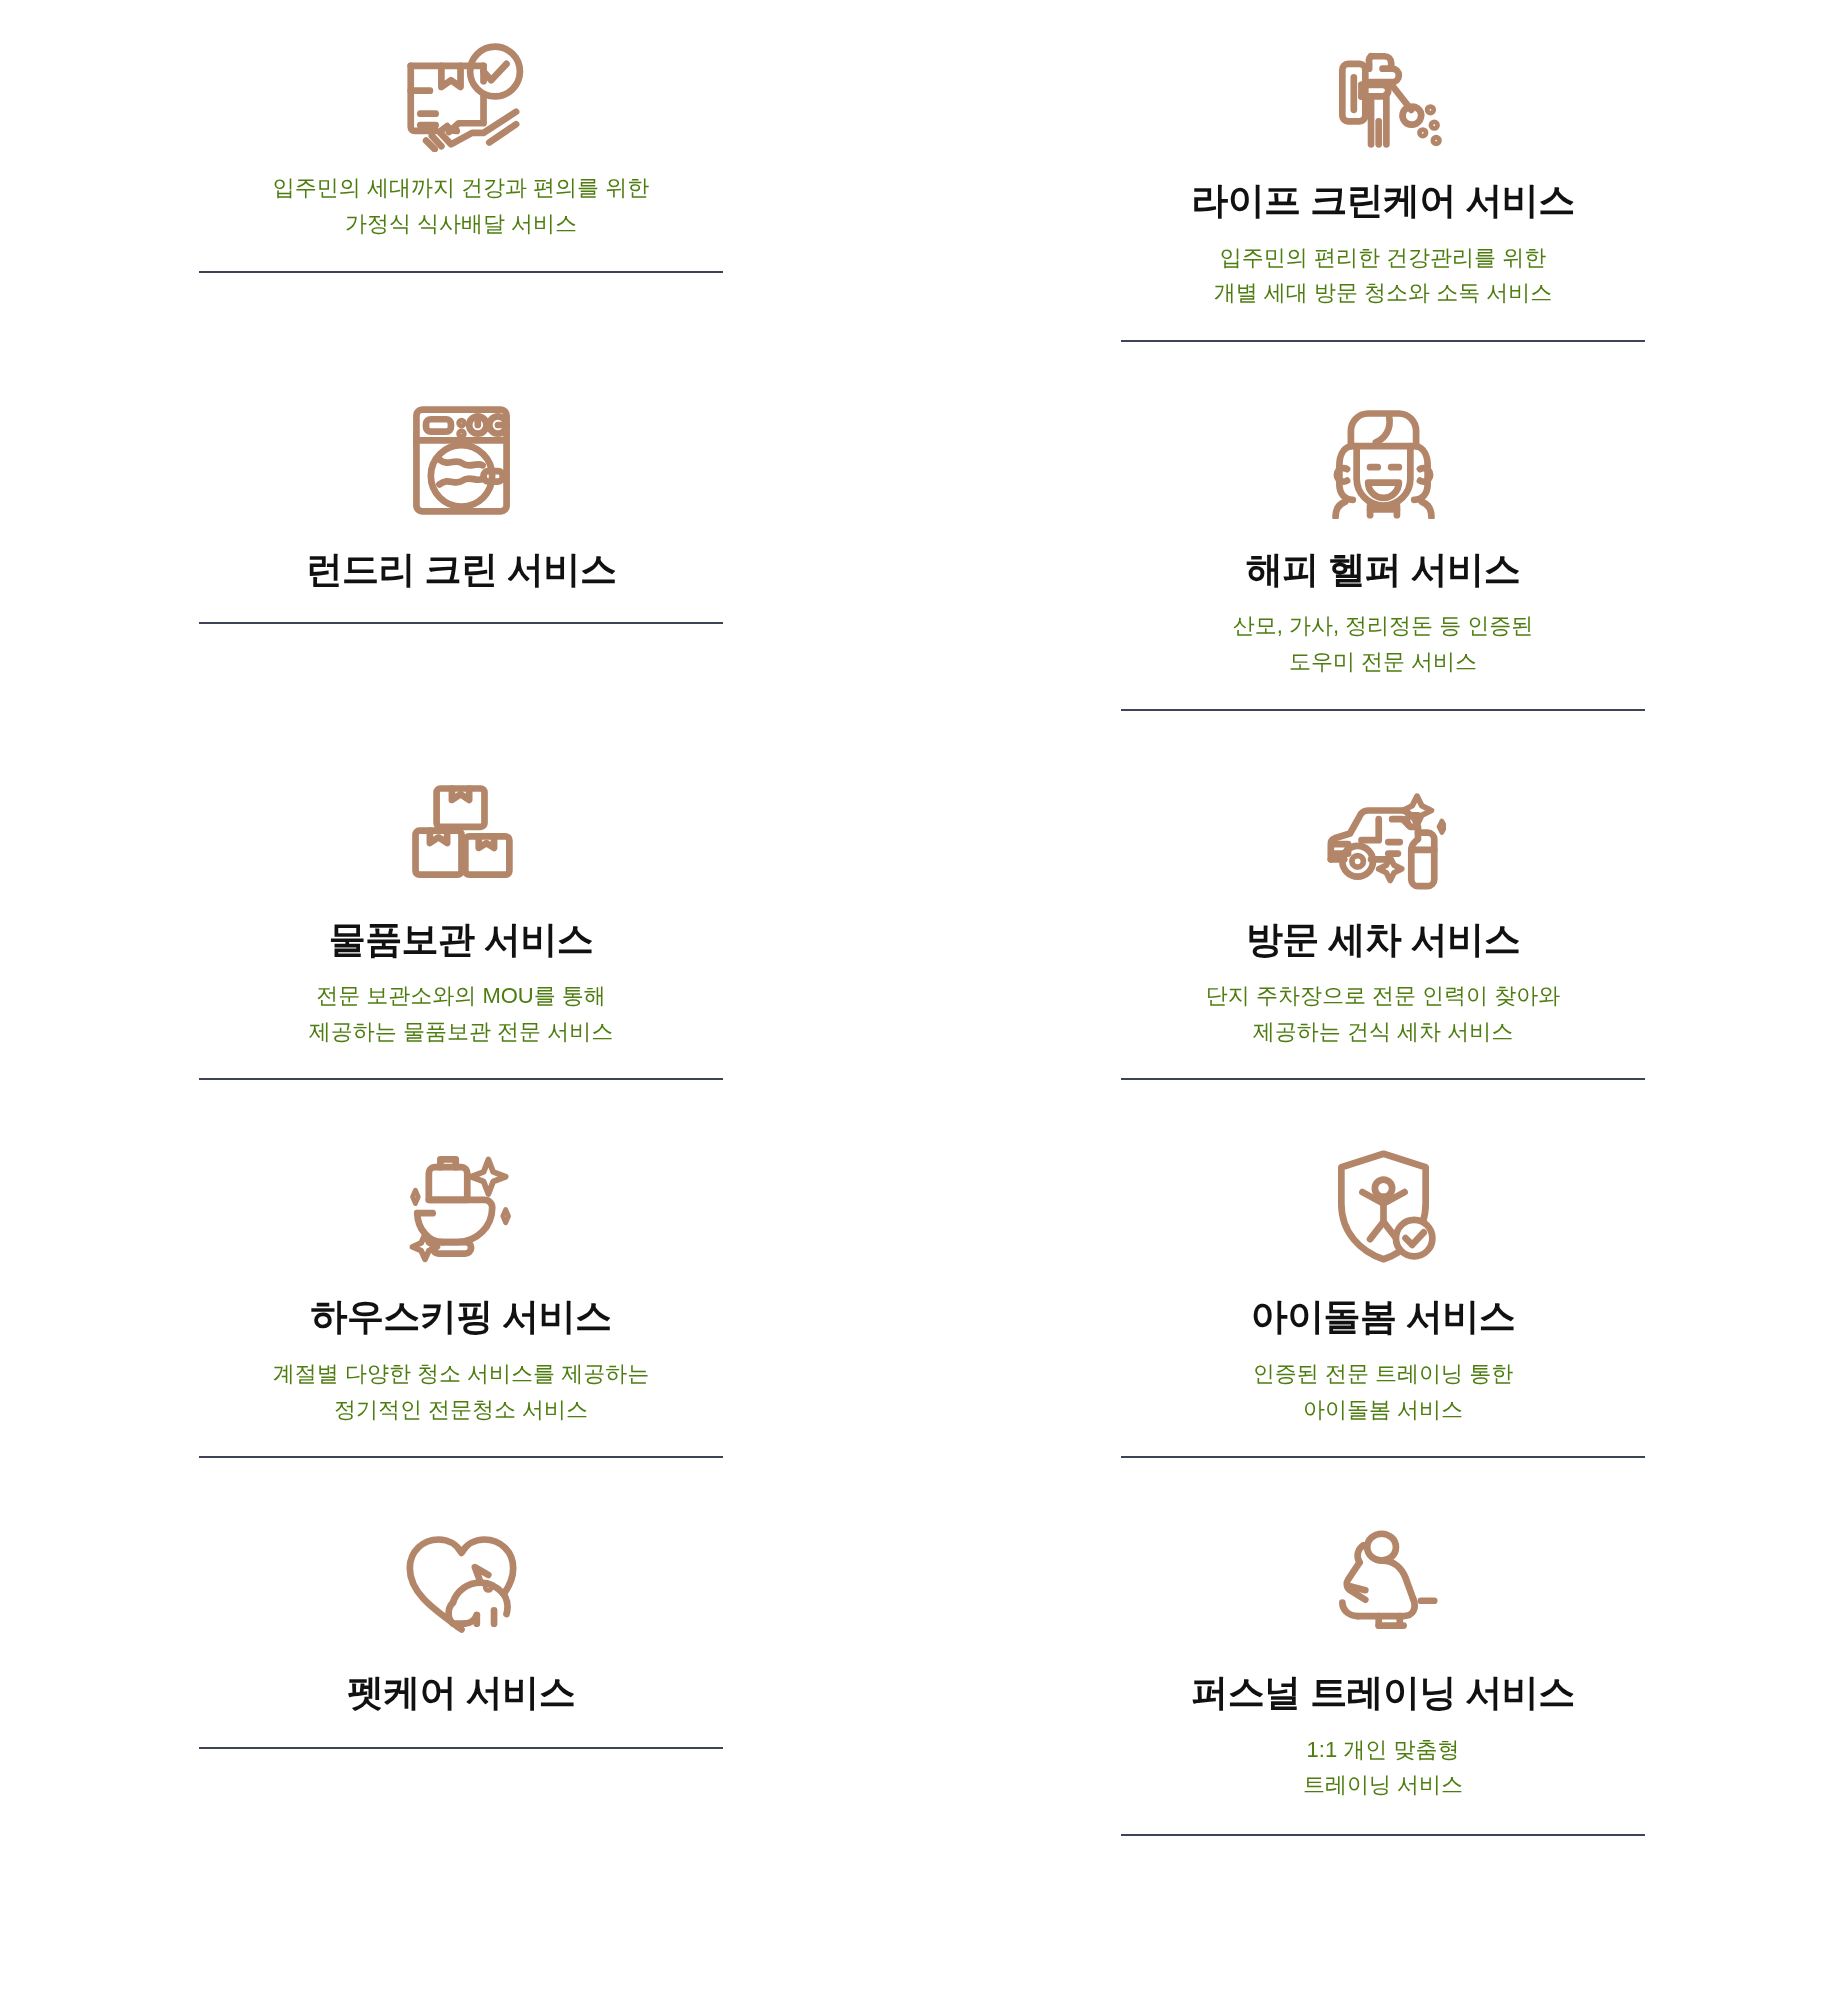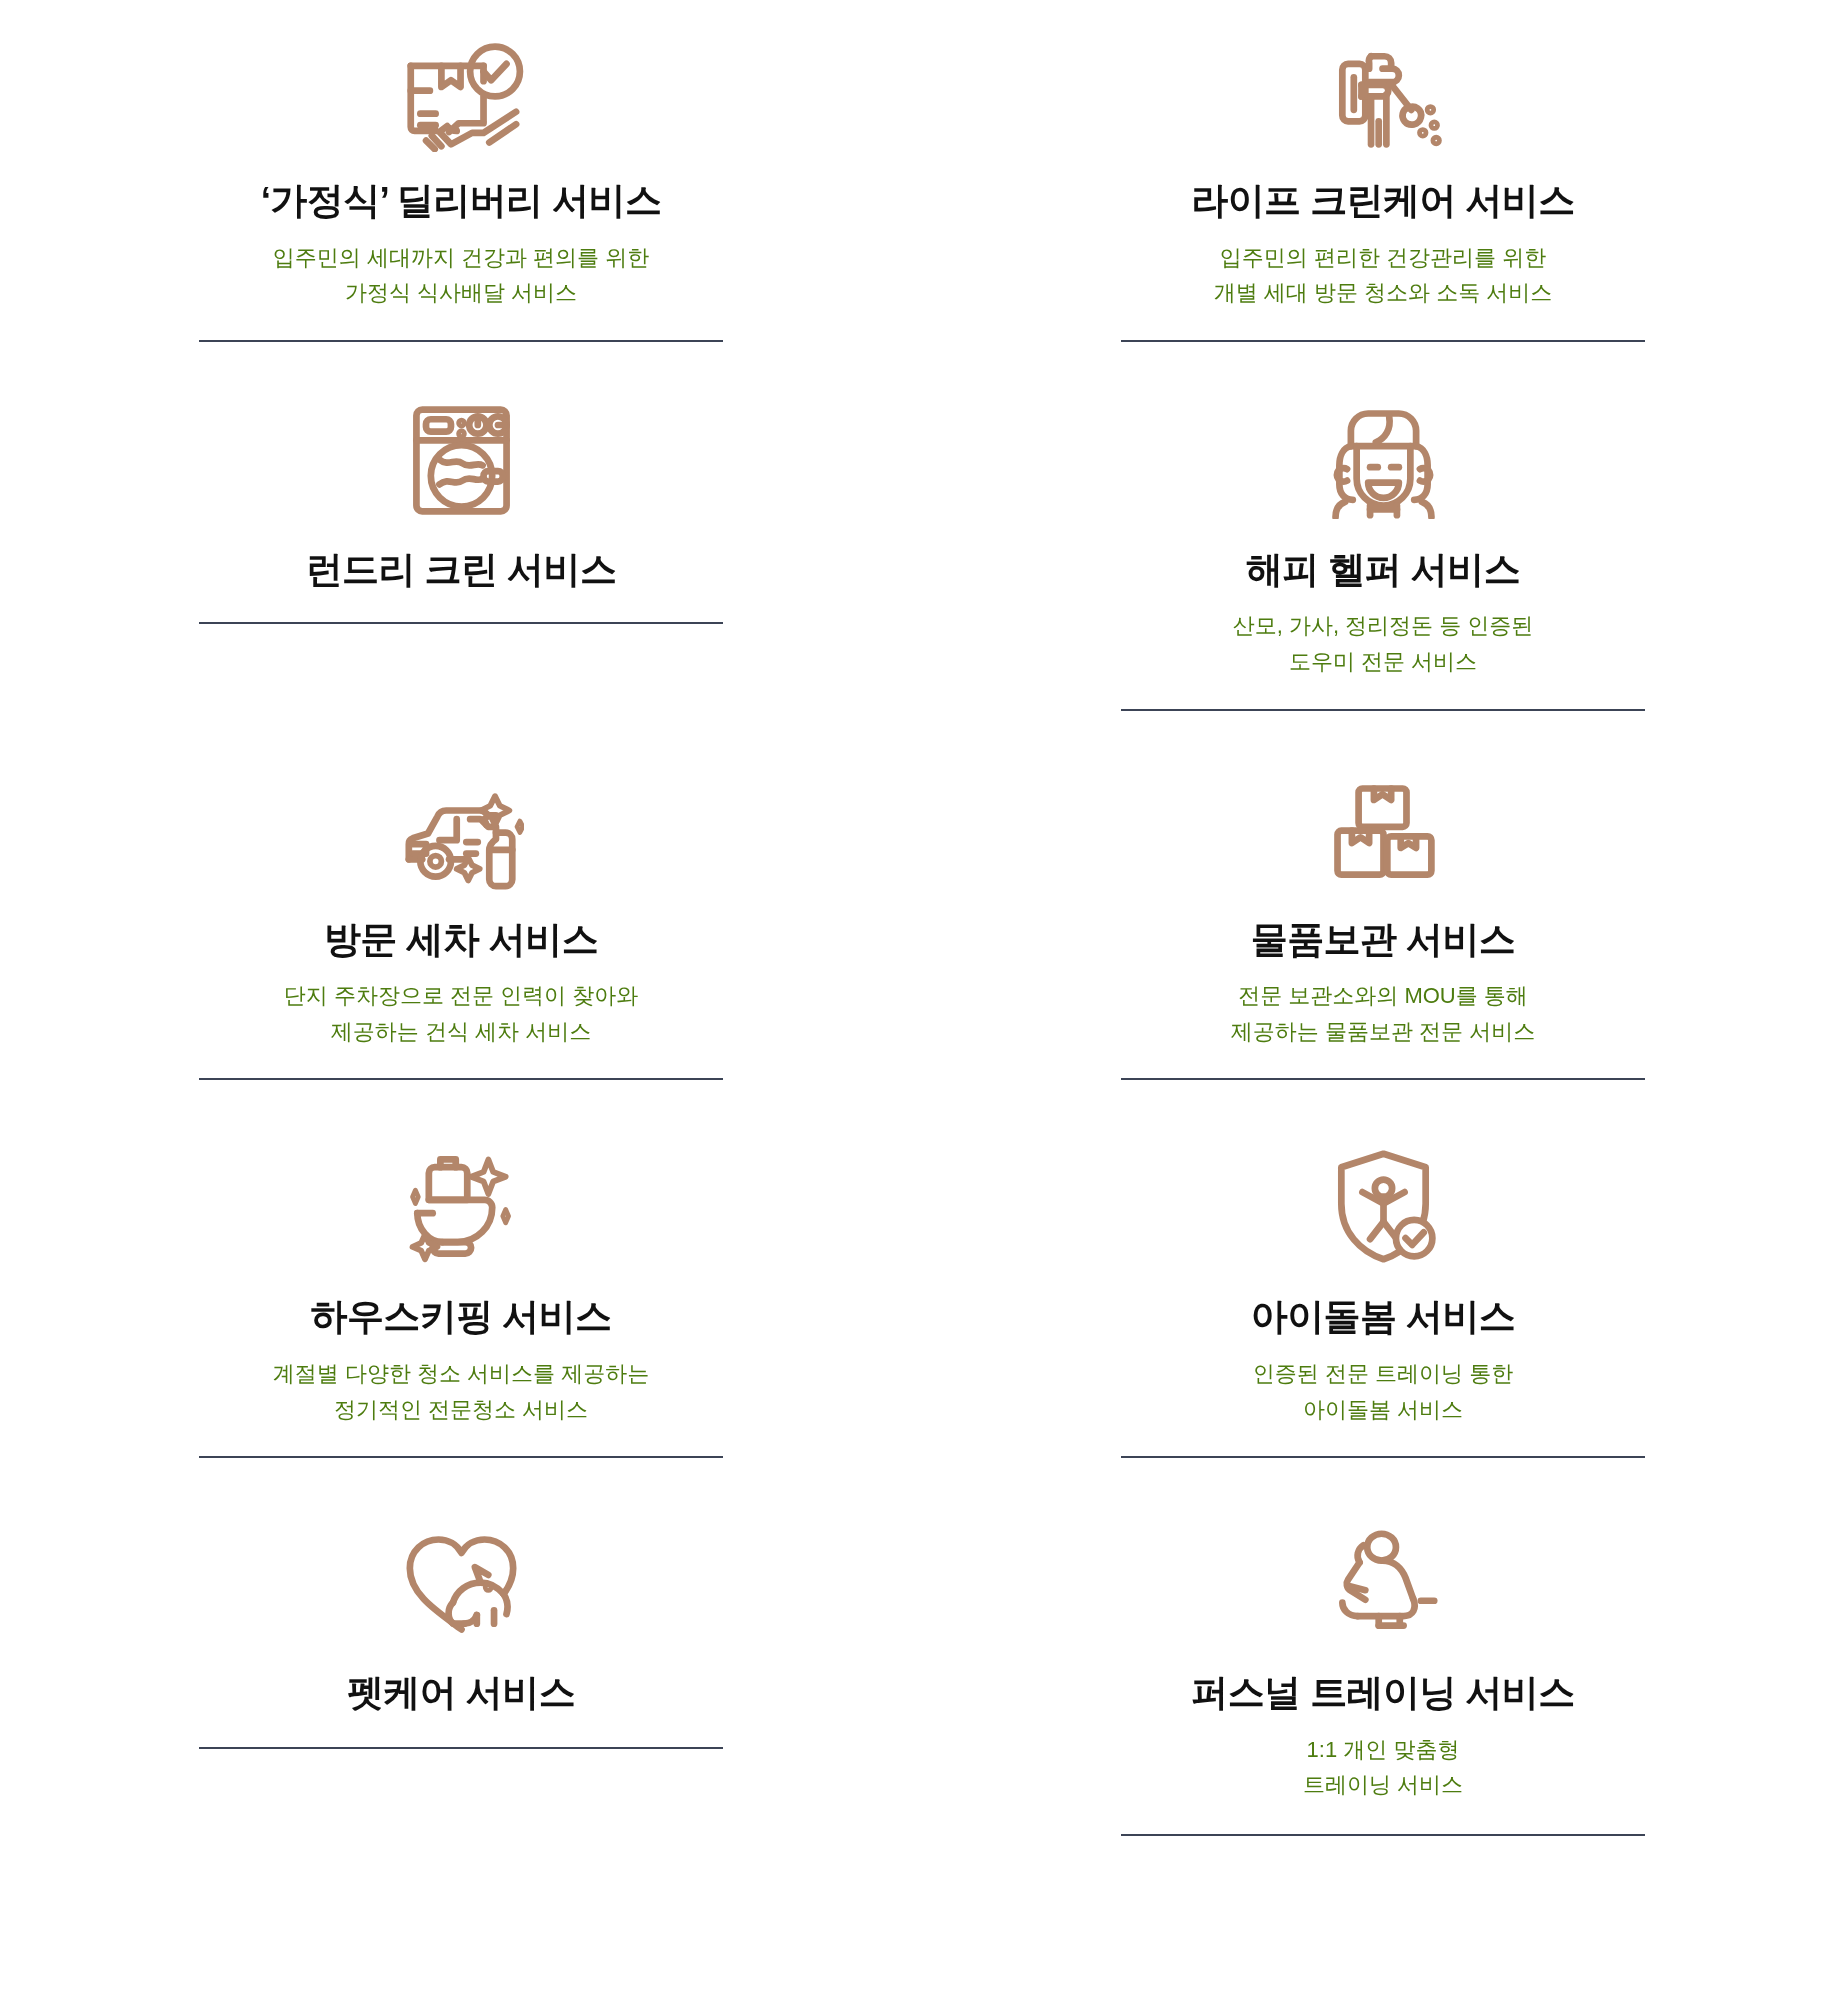--- a/index.html
+++ b/index.html
@@ -107,21 +107,20 @@
             <path d="M22 90 h16"></path>
             <circle cx="100" cy="34" r="26"></circle>
             <path d="M88 34 l8 9 l16 -17"></path>
             <path d="M60 96 c-6 0 -10 -5 -10 -5 l-8 6 l12 13 l22 -12 h12 l34 -22"></path>
             <path d="M52 97 l10 -9 h26"></path>
             <path d="M34 101 l10 11"></path>
             <path d="M28 106 l9 9"></path>
             <path d="M94 108 l28 -19"></path>
           </svg>
         </div>
-        <div class="card-title">‘가정식’ 딜리버리 서비스</div>
         <div class="card-desc">
           <span>입주민의 세대까지 건강과 편의를 위한</span>
           <span>가정식 식사배달 서비스</span>
         </div>
         <div class="divider"></div>
       </div>
     </div>
 
     <div class="card row-1">
       <div class="card-inner">
@@ -205,20 +204,41 @@
           <span>산모, 가사, 정리정돈 등 인증된</span>
           <span>도우미 전문 서비스</span>
         </div>
         <div class="divider"></div>
       </div>
     </div>
 
     <div class="card row-3">
       <div class="card-inner">
         <div class="icon-wrap">
+          <svg width="119" height="113" viewBox="0 0 124 118" fill="none" stroke="#b3866a" stroke-width="7" stroke-linecap="round" stroke-linejoin="round">
+            <rect x="36" y="12" width="50" height="40" rx="4"></rect>
+            <path d="M52 12 v12 l9 -6 l9 6 v-12"></path>
+            <rect x="14" y="56" width="48" height="46" rx="4"></rect>
+            <path d="M29 56 v13 l9 -6 l9 6 v-13"></path>
+            <rect x="66" y="62" width="46" height="40" rx="4"></rect>
+            <path d="M80 62 v12 l8 -5 l8 5 v-12"></path>
+          </svg>
+        </div>
+        <div class="card-title">물품보관 서비스</div>
+        <div class="card-desc">
+          <span>전문 보관소와의 MOU를 통해</span>
+          <span>제공하는 물품보관 전문 서비스</span>
+        </div>
+        <div class="divider"></div>
+      </div>
+    </div>
+
+    <div class="card row-3">
+      <div class="card-inner">
+        <div class="icon-wrap">
           <svg width="125" height="113" viewBox="0 0 130 118" fill="none" stroke="#b3866a" stroke-width="7" stroke-linecap="round" stroke-linejoin="round">
             <path d="M10 86 v-16 a6 6 0 0 1 4 -6 l16 -5 l10 -18 a10 10 0 0 1 9 -6 h36 a8 8 0 0 1 7 5"></path>
             <path d="M10 86 h14"></path>
             <path d="M52 86 h18"></path>
             <path d="M14 70 h14 v10 h-14"></path>
             <path d="M60 44 v22 h-18"></path>
             <path d="M74 44 h10 a8 8 0 0 1 7 6"></path>
             <path d="M70 68 h12"></path>
             <path d="M70 80 h10"></path>
             <circle cx="38" cy="88" r="16"></circle>
@@ -233,41 +253,20 @@
         </div>
         <div class="card-title">방문 세차 서비스</div>
         <div class="card-desc">
           <span>단지 주차장으로 전문 인력이 찾아와</span>
           <span>제공하는 건식 세차 서비스</span>
         </div>
         <div class="divider"></div>
       </div>
     </div>
 
-    <div class="card row-3">
-      <div class="card-inner">
-        <div class="icon-wrap">
-          <svg width="119" height="113" viewBox="0 0 124 118" fill="none" stroke="#b3866a" stroke-width="7" stroke-linecap="round" stroke-linejoin="round">
-            <rect x="36" y="12" width="50" height="40" rx="4"></rect>
-            <path d="M52 12 v12 l9 -6 l9 6 v-12"></path>
-            <rect x="14" y="56" width="48" height="46" rx="4"></rect>
-            <path d="M29 56 v13 l9 -6 l9 6 v-13"></path>
-            <rect x="66" y="62" width="46" height="40" rx="4"></rect>
-            <path d="M80 62 v12 l8 -5 l8 5 v-12"></path>
-          </svg>
-        </div>
-        <div class="card-title">물품보관 서비스</div>
-        <div class="card-desc">
-          <span>전문 보관소와의 MOU를 통해</span>
-          <span>제공하는 물품보관 전문 서비스</span>
-        </div>
-        <div class="divider"></div>
-      </div>
-    </div>
-
     <div class="card row-4">
       <div class="card-inner">
         <div class="icon-wrap">
           <svg width="123" height="121" viewBox="0 0 128 126" fill="none" stroke="#b3866a" stroke-width="7" stroke-linecap="round" stroke-linejoin="round">
             <path d="M36 22 h28 a6 6 0 0 1 6 6 v28 h-40 v-28 a6 6 0 0 1 6 -6 z"></path>
             <path d="M42 22 v-8 h16 v8"></path>
             <path d="M30 56 h58 a8 8 0 0 1 8 8 c0 20 -16 36 -36 36 h-16"></path>
             <path d="M44 100 c-14 0 -26 -14 -26 -30"></path>
             <path d="M18 70 h16"></path>
             <path d="M40 100 h28 a6 6 0 0 1 0 12 h-28 a6 6 0 0 1 0 -12 z"></path>

